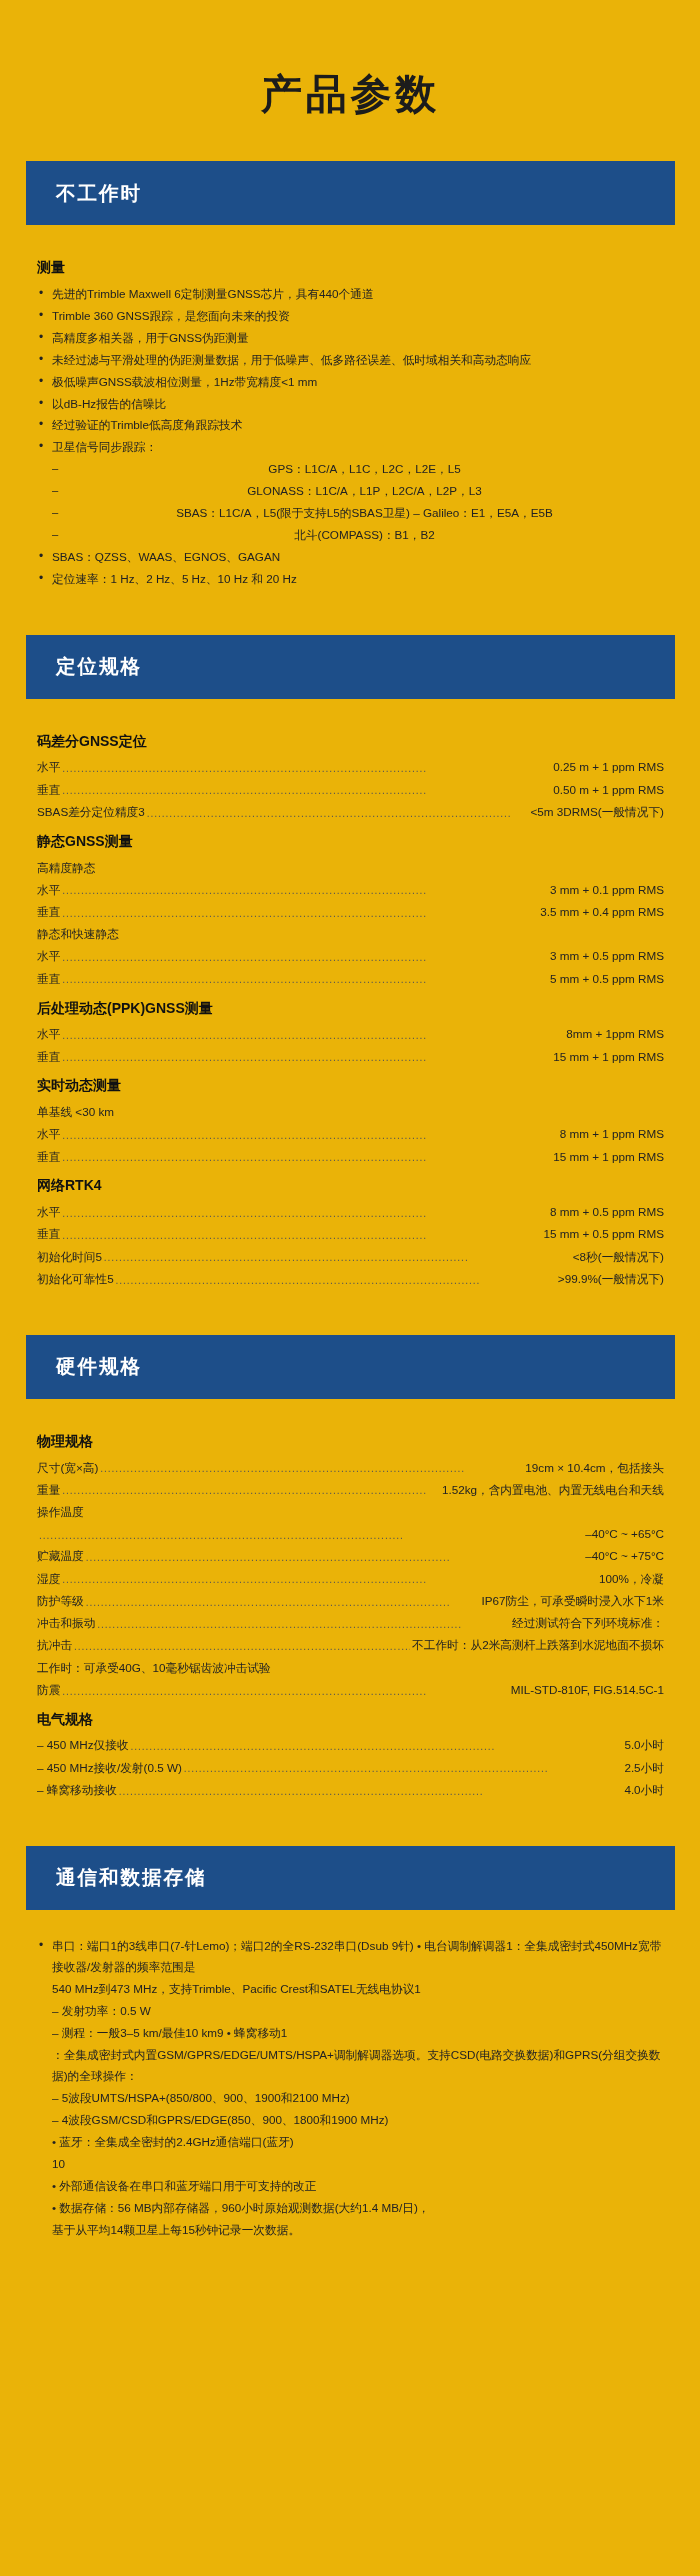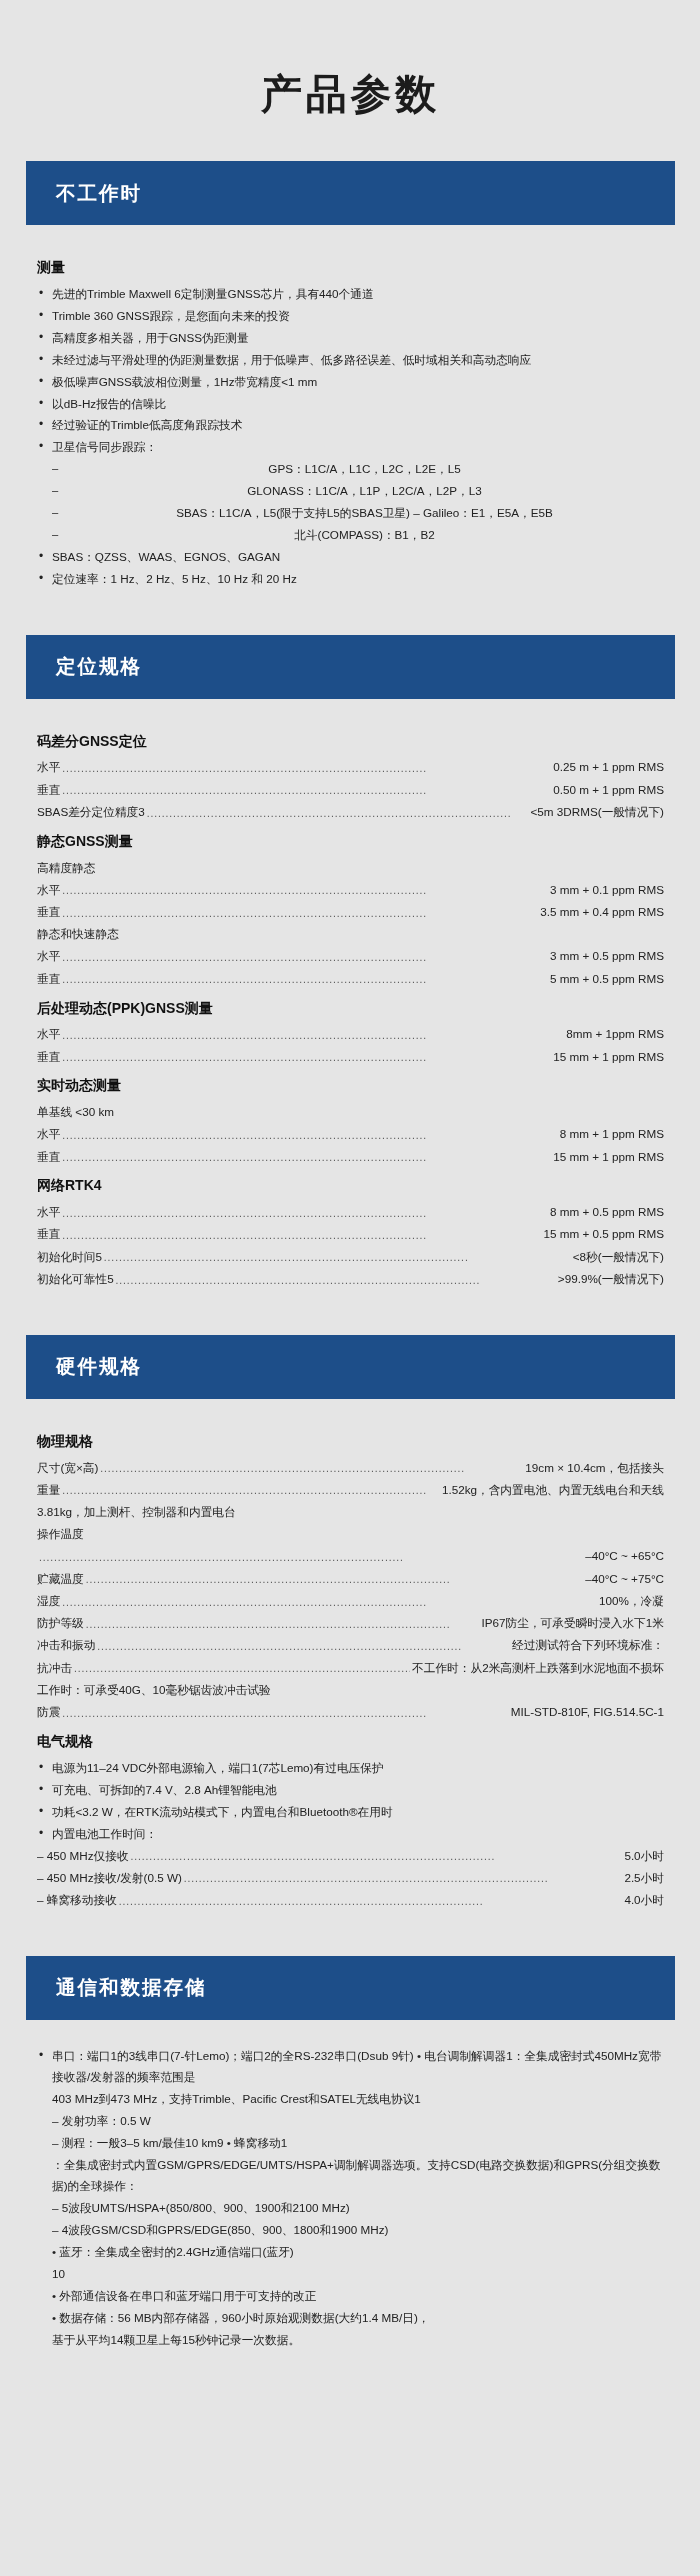--- a/index.html
+++ b/index.html
@@ -13,21 +13,21 @@
     font-family: "Liberation Sans", sans-serif;
     color: #1b1b1b;
     -webkit-font-smoothing: antialiased;
   }
   .page {
     width: 701px;
     min-height: 2576px;
     position: relative;
     box-sizing: border-box;
     padding: 0 0 37px 0;
-    background: #e5e5e5;
+    background: #eab308;
   }
   .page-title {
     text-align: center;
     font-size: 41px;
     font-weight: bold;
     letter-spacing: 3.7px;
     color: #1c1c1c;
     padding: 67px 0 0 0;
     margin: 0;
   }
@@ -251,21 +251,20 @@
       <div class="dot-row">
         <span class="lbl">尺寸(宽×高)</span>
         <span class="leader">.................................................................................................</span>
         <span class="val">19cm × 10.4cm，包括接头</span>
       </div>
       <div class="dot-row">
         <span class="lbl">重量</span>
         <span class="leader">.................................................................................................</span>
         <span class="val">1.52kg，含内置电池、内置无线电台和天线</span>
       </div>
-      <div class="plain-row">3.81kg，加上测杆、控制器和内置电台</div>
 
       <div class="plain-row">操作温度</div>
       <div class="dot-row">
         <span class="lbl"></span>
         <span class="leader">.................................................................................................</span>
         <span class="val">–40°C ~ +65°C</span>
       </div>
       <div class="dot-row">
         <span class="lbl">贮藏温度</span>
         <span class="leader">.................................................................................................</span>
@@ -292,26 +291,20 @@
         <span class="val">不工作时：从2米高测杆上跌落到水泥地面不损坏</span>
       </div>
       <div class="plain-row">工作时：可承受40G、10毫秒锯齿波冲击试验</div>
       <div class="dot-row">
         <span class="lbl">防震</span>
         <span class="leader">.................................................................................................</span>
         <span class="val">MIL-STD-810F, FIG.514.5C-1</span>
       </div>
 
       <div class="sub-title">电气规格</div>
-      <ul class="bullets">
-        <li>电源为11–24 VDC外部电源输入，端口1(7芯Lemo)有过电压保护</li>
-        <li>可充电、可拆卸的7.4 V、2.8 Ah锂智能电池</li>
-        <li>功耗&lt;3.2 W，在RTK流动站模式下，内置电台和Bluetooth®在用时</li>
-        <li>内置电池工作时间：</li>
-      </ul>
       <div class="dot-row">
         <span class="lbl">– 450 MHz仅接收</span>
         <span class="leader">.................................................................................................</span>
         <span class="val">5.0小时</span>
       </div>
       <div class="dot-row">
         <span class="lbl">– 450 MHz接收/发射(0.5 W)</span>
         <span class="leader">.................................................................................................</span>
         <span class="val">2.5小时</span>
       </div>
@@ -322,21 +315,21 @@
       </div>
 
     </div>
   </div>
 
   <div class="section">
     <div class="section-header">通信和数据存储</div>
     <div class="section-body">
       <ul class="bullets">
         <li>串口：端口1的3线串口(7-针Lemo)；端口2的全RS-232串口(Dsub 9针) • 电台调制解调器1：全集成密封式450MHz宽带接收器/发射器的频率范围是</li>
-        <li class="nodot">403 MHz到473 MHz，支持Trimble、Pacific Crest和SATEL无线电协议1</li>
+        <li class="nodot">540 MHz到473 MHz，支持Trimble、Pacific Crest和SATEL无线电协议1</li>
         <li class="nodot">– 发射功率：0.5 W</li>
         <li class="nodot">– 测程：一般3–5 km/最佳10 km9 • 蜂窝移动1</li>
         <li class="nodot">：全集成密封式内置GSM/GPRS/EDGE/UMTS/HSPA+调制解调器选项。支持CSD(电路交换数据)和GPRS(分组交换数据)的全球操作：</li>
         <li class="nodot">– 5波段UMTS/HSPA+(850/800、900、1900和2100 MHz)</li>
         <li class="nodot">– 4波段GSM/CSD和GPRS/EDGE(850、900、1800和1900 MHz)</li>
         <li class="nodot">• 蓝牙：全集成全密封的2.4GHz通信端口(蓝牙)</li>
         <li class="nodot">10</li>
         <li class="nodot">• 外部通信设备在串口和蓝牙端口用于可支持的改正</li>
         <li class="nodot">• 数据存储：56 MB内部存储器，960小时原始观测数据(大约1.4 MB/日)，</li>
         <li class="nodot">基于从平均14颗卫星上每15秒钟记录一次数据。</li>

